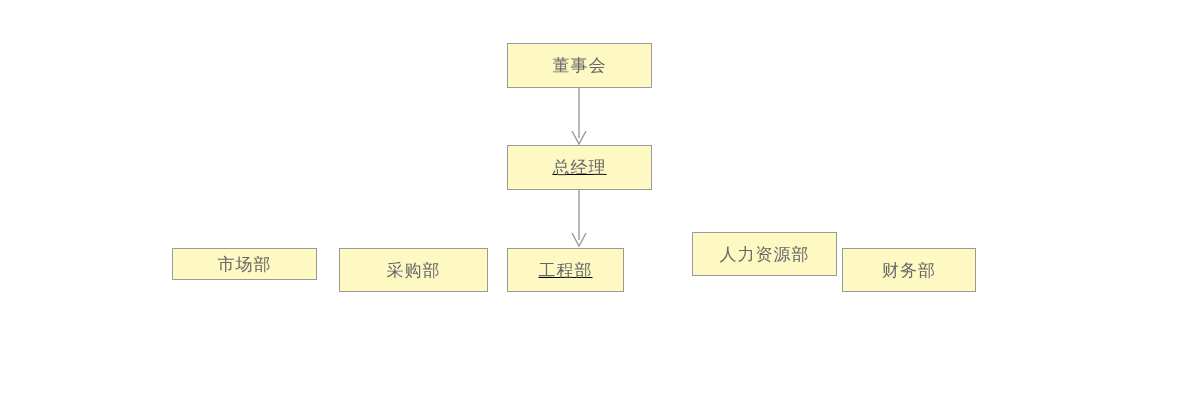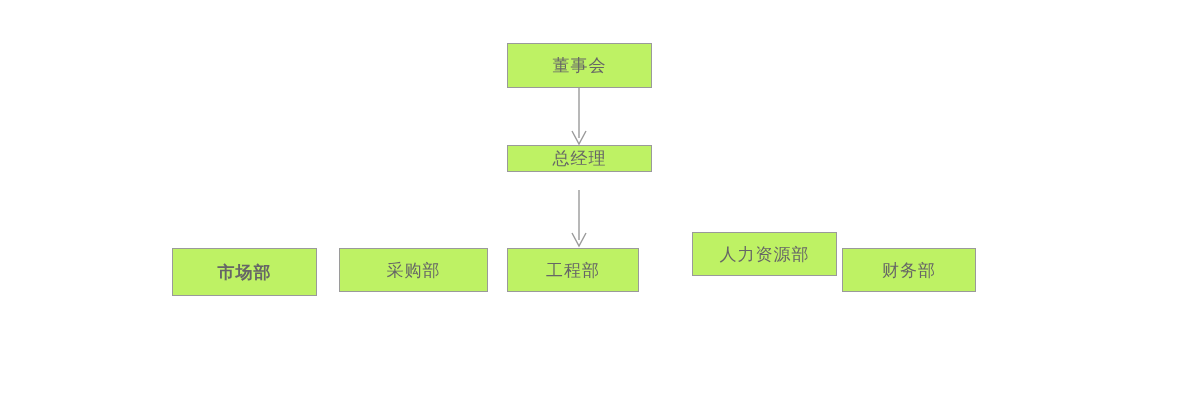--- a/index.html
+++ b/index.html
@@ -16,21 +16,21 @@
   }
   #chart-canvas {
     position: relative;
     width: 1181px;
     height: 418px;
   }
   .node-box {
     position: absolute;
     box-sizing: border-box;
     border: 1px solid #9a9a9a;
-    background: #bef264;
+    background: #fef9c3;
     display: flex;
     align-items: center;
     justify-content: center;
   }
   .node-label {
     font-size: 17px;
     line-height: 1;
     color: #666666;
     letter-spacing: 1px;
     white-space: nowrap;
@@ -54,38 +54,38 @@
 
   <div class="node-box" style="left:507px; top:43px; width:145px; height:45px;">
     <span class="node-label">董事会</span>
   </div>
 
   <svg class="connector" style="left:565px; top:88px;" width="28" height="58" viewBox="0 0 28 58">
     <line x1="14" y1="0" x2="14" y2="50"></line>
     <polyline points="7,43 14,56 21,43"></polyline>
   </svg>
 
-  <div class="node-box" style="left:507px; top:145px; width:145px; height:27px;">
+  <div class="node-box" style="left:507px; top:145px; width:145px; height:45px;text-decoration:underline;">
     <span class="node-label">总经理</span>
   </div>
 
   <svg class="connector" style="left:565px; top:190px;" width="28" height="58" viewBox="0 0 28 58">
     <line x1="14" y1="0" x2="14" y2="50"></line>
     <polyline points="7,43 14,56 21,43"></polyline>
   </svg>
 
-  <div class="node-box" style="left:172px; top:248px; width:145px; height:48px;font-weight:bold;">
+  <div class="node-box" style="left:172px; top:248px; width:145px; height:32px;">
     <span class="node-label">市场部</span>
   </div>
 
   <div class="node-box" style="left:339px; top:248px; width:149px; height:44px;">
     <span class="node-label">采购部</span>
   </div>
 
-  <div class="node-box" style="left:507px; top:248px; width:132px; height:44px;">
+  <div class="node-box" style="left:507px; top:248px; width:117px; height:44px;text-decoration:underline;">
     <span class="node-label">工程部</span>
   </div>
 
   <div class="node-box" style="left:674px; top:232px; width:145px; height:44px;margin-left:18px;">
     <span class="node-label">人力资源部</span>
   </div>
 
   <div class="node-box" style="left:842px; top:248px; width:134px; height:44px;">
     <span class="node-label">财务部</span>
   </div>

